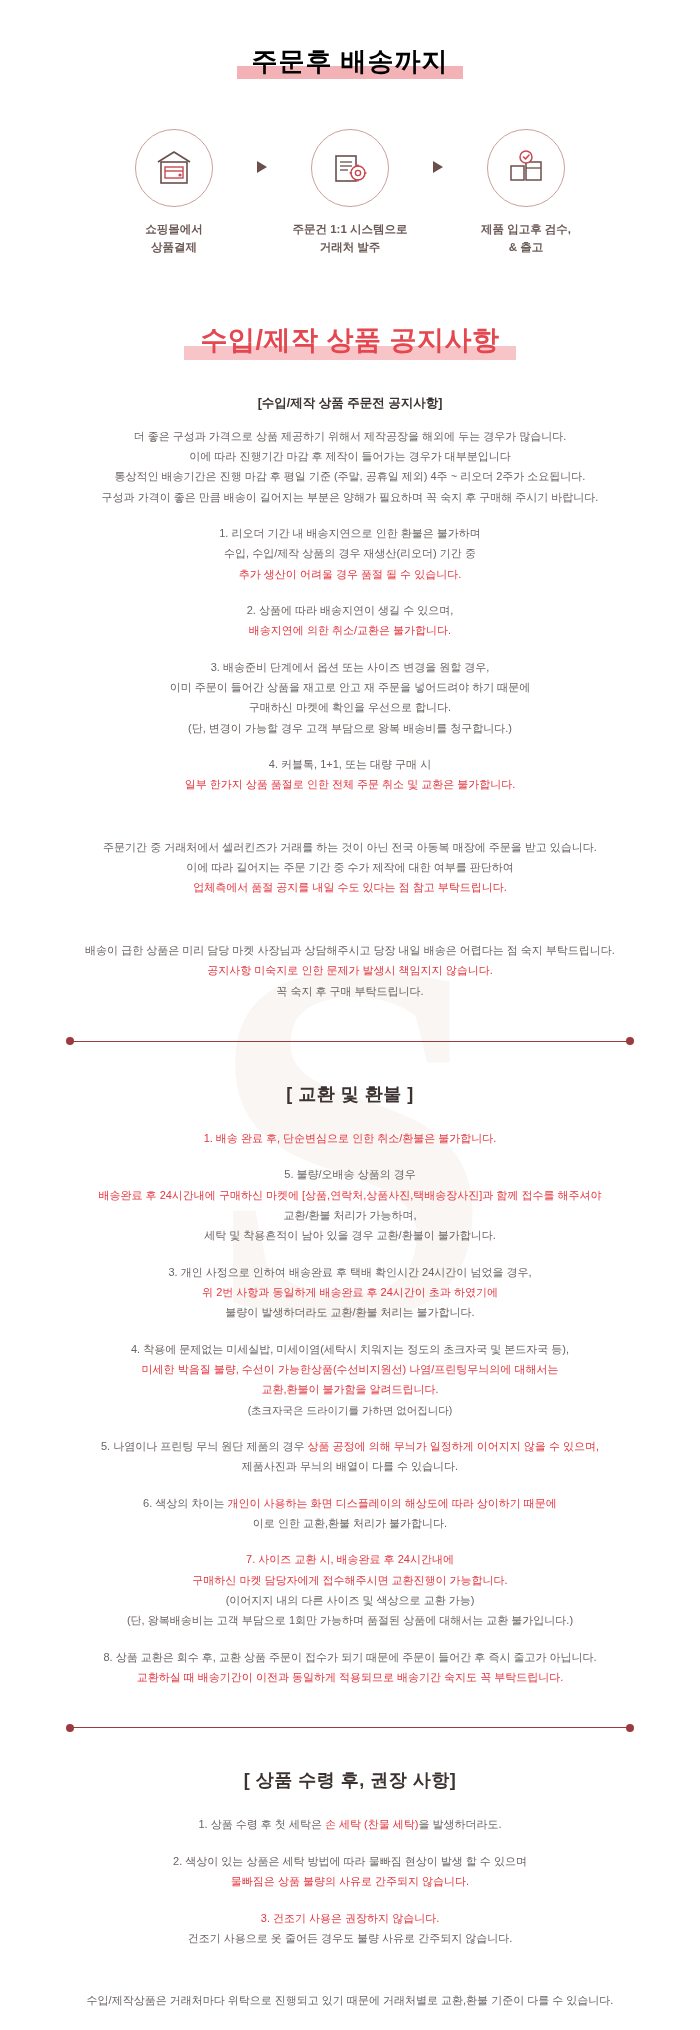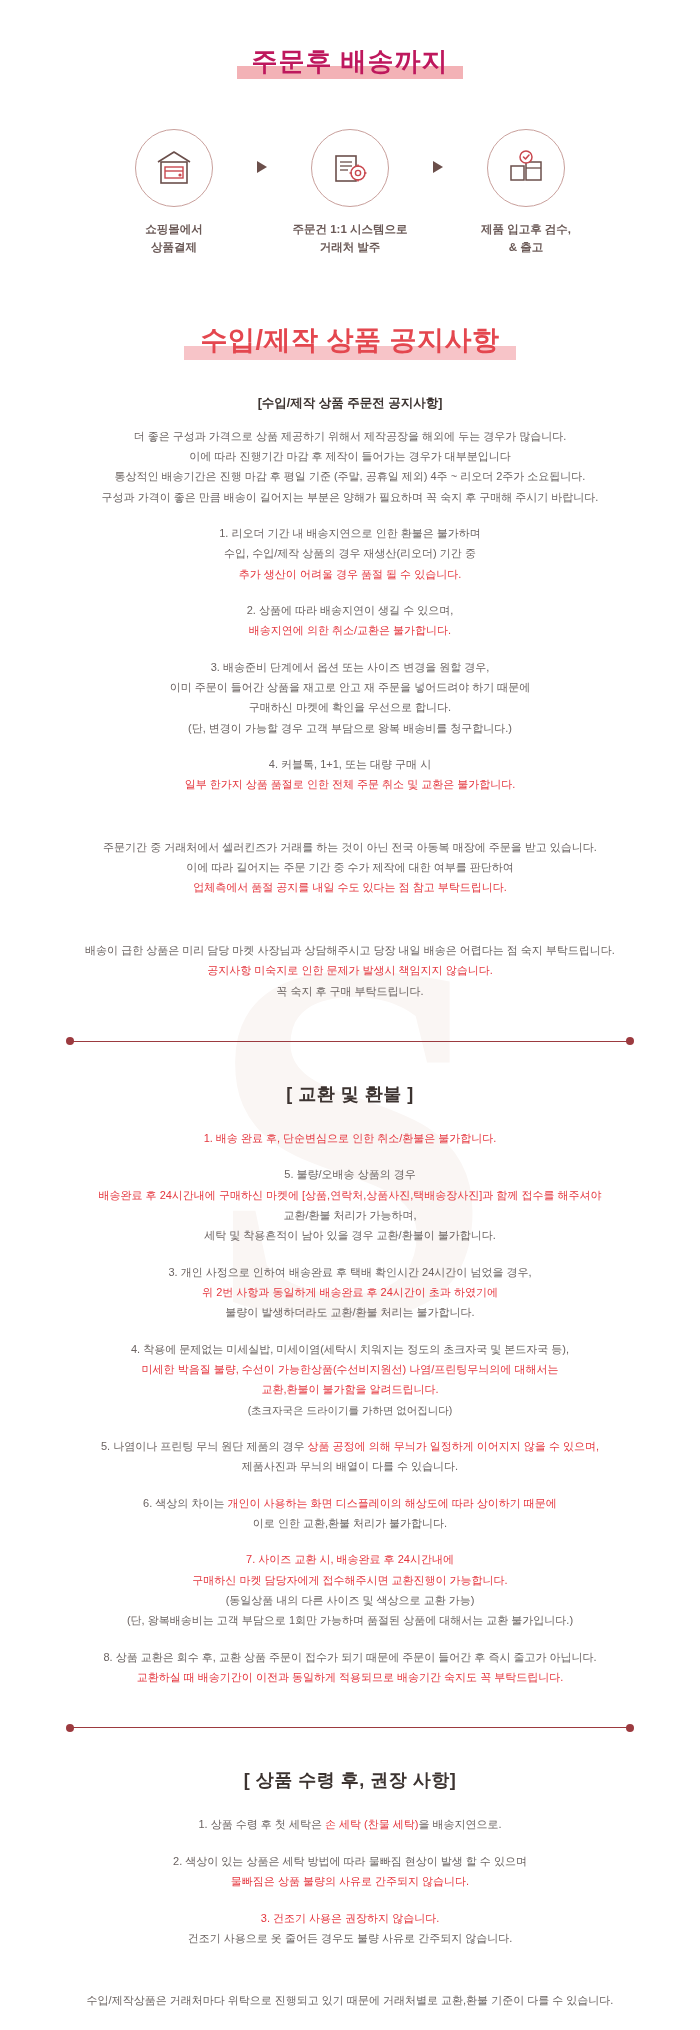--- a/index.html
+++ b/index.html
@@ -36,21 +36,21 @@
   
   .top-title-wrap{
     text-align:center;
     padding-top:42px;
   }
   .top-title{
     display:inline-block;
     position:relative;
     font-size:26px;
     font-weight:bold;
-    color:#be185d;
+    color:#000000;
     letter-spacing:1px;
     padding:2px 14px;
   }
   .top-title .hl{
     position:absolute;
     left:0;right:0;
     bottom:2px;
     height:13px;
     background:#f3b2b6;
     z-index:-1;
@@ -328,37 +328,37 @@
 
       <p class="para">
         <span>6. 색상의 차이는</span>
         <span class="red">개인이 사용하는 화면 디스플레이의 해상도에 따라 상이하기 때문에</span><br>
         <span>이로 인한 교환,환불 처리가 불가합니다.</span>
       </p>
 
       <p class="para">
         <span class="red">7. 사이즈 교환 시, 배송완료 후 24시간내에</span><br>
         <span class="red">구매하신 마켓 담당자에게 접수해주시면 교환진행이 가능합니다.</span><br>
-        <span>(동일상품 내의 다른 사이즈 및 색상으로 교환 가능)</span><br>
+        <span>(이어지지 내의 다른 사이즈 및 색상으로 교환 가능)</span><br>
         <span>(단, 왕복배송비는 고객 부담으로 1회만 가능하며 품절된 상품에 대해서는 교환 불가입니다.)</span>
       </p>
 
       <p class="para">
         <span>8. 상품 교환은 회수 후, 교환 상품 주문이 접수가 되기 때문에 주문이 들어간 후 즉시 줄고가 아닙니다.</span><br>
         <span class="red">교환하실 때 배송기간이 이전과 동일하게 적용되므로 배송기간 숙지도 꼭 부탁드립니다.</span>
       </p>
     </div>
 
     <div class="divider"></div>
 
     <div class="block">
       <div class="sec-head">[ 상품 수령 후, 권장 사항]</div>
 
       <p class="para">
-        <span>1. 상품 수령 후 첫 세탁은 </span><span class="red">손 세탁 (찬물 세탁)</span><span>을 배송지연으로.</span>
+        <span>1. 상품 수령 후 첫 세탁은 </span><span class="red">손 세탁 (찬물 세탁)</span><span>을 발생하더라도.</span>
       </p>
 
       <p class="para">
         <span>2. 색상이 있는 상품은 세탁 방법에 따라 물빠짐 현상이 발생 할 수 있으며</span><br>
         <span class="red">물빠짐은 상품 불량의 사유로 간주되지 않습니다.</span>
       </p>
 
       <p class="para">
         <span class="red">3. 건조기 사용은 권장하지 않습니다.</span><br>
         <span>건조기 사용으로 옷 줄어든 경우도 불량 사유로 간주되지 않습니다.</span>

